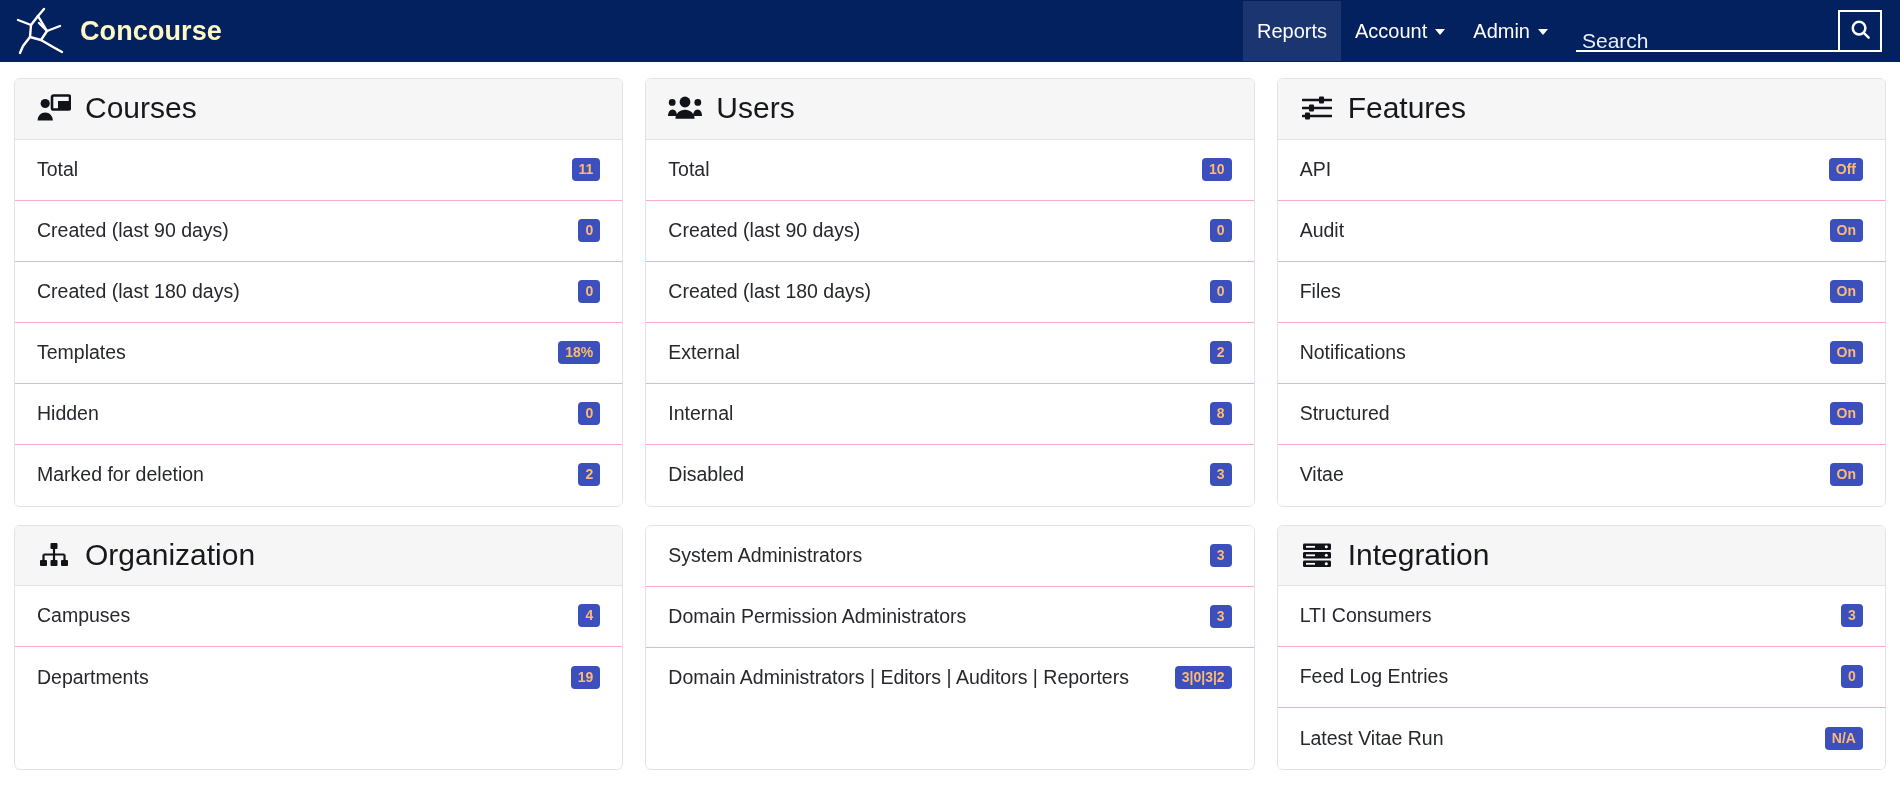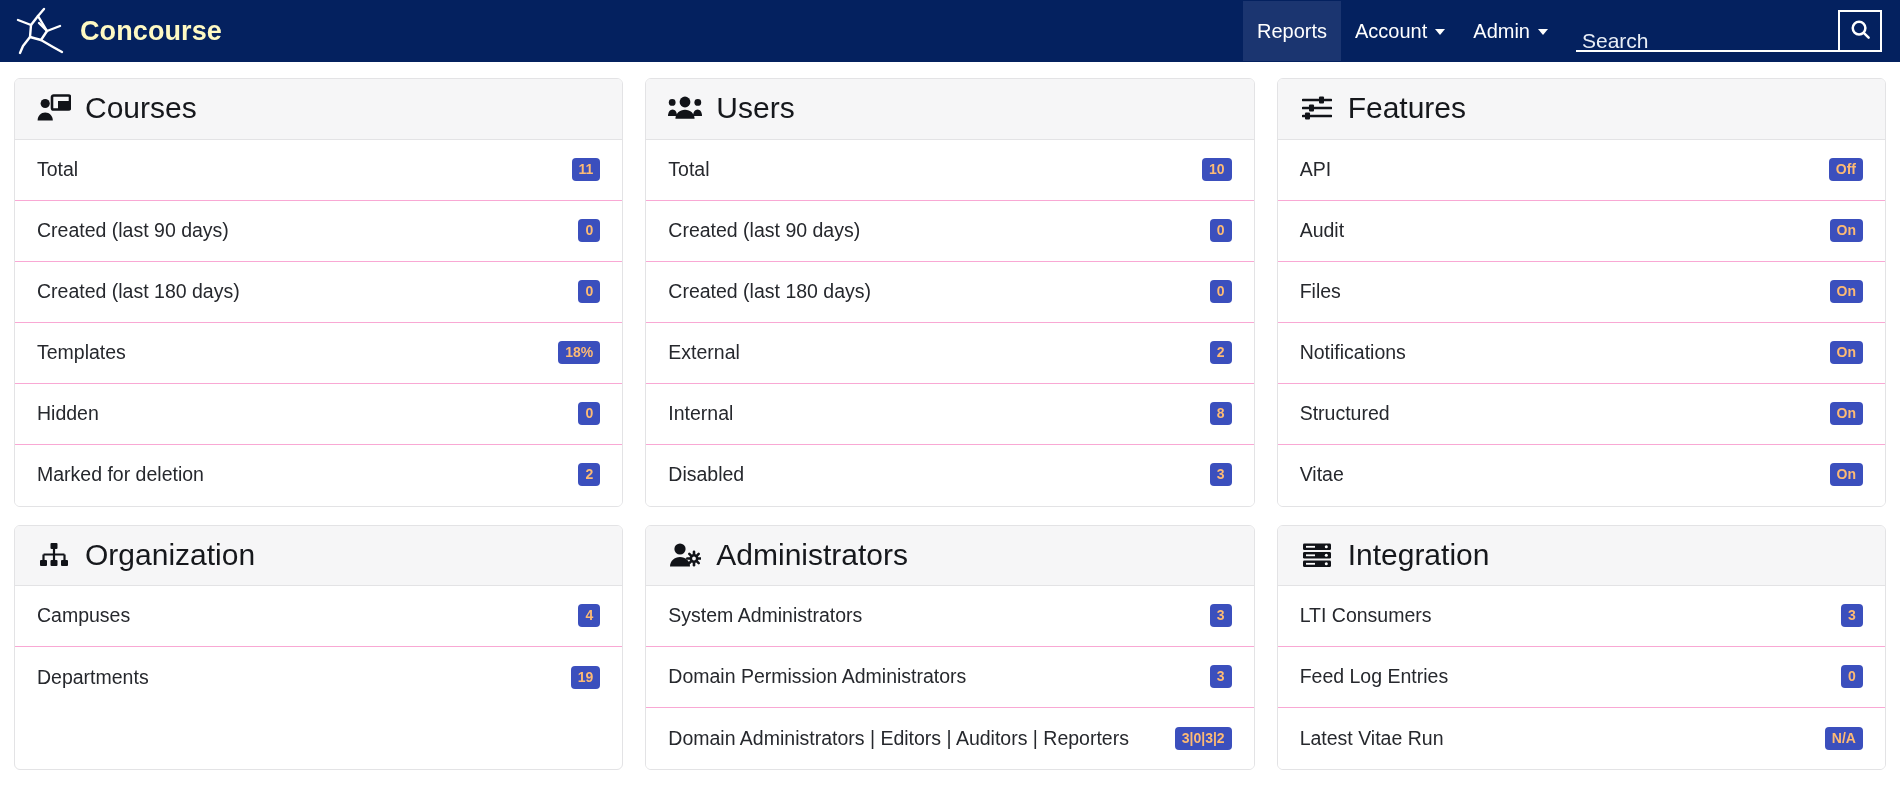--- a/index.html
+++ b/index.html
@@ -359,40 +359,20 @@
           <span class="badge">4</span>
         </div>
         <div class="row">
           <span class="row-label">Departments</span>
           <span class="badge">19</span>
         </div>
       </div>
     </div>
 
     <div class="card">
-      <div class="card-header">
-        <span class="card-header-icon">
-          <svg viewBox="0 0 32 26" width="32" height="26" fill="#111318">
-            <circle cx="11" cy="7" r="5.6"></circle>
-            <path d="M1 24.5c0-5.4 4.5-9.4 10-9.4s10 4 10 9.4z"></path>
-            <circle cx="25" cy="16.5" r="3.2" fill="none" stroke="#111318" stroke-width="2.6"></circle>
-            <g stroke="#111318" stroke-width="2.6" stroke-linecap="round">
-              <line x1="25" y1="9.8" x2="25" y2="12"></line>
-              <line x1="25" y1="21" x2="25" y2="23.2"></line>
-              <line x1="18.3" y1="16.5" x2="20.5" y2="16.5"></line>
-              <line x1="29.5" y1="16.5" x2="31.7" y2="16.5"></line>
-              <line x1="20.3" y1="11.8" x2="21.8" y2="13.3"></line>
-              <line x1="28.2" y1="19.7" x2="29.7" y2="21.2"></line>
-              <line x1="29.7" y1="11.8" x2="28.2" y2="13.3"></line>
-              <line x1="21.8" y1="19.7" x2="20.3" y2="21.2"></line>
-            </g>
-          </svg>
-        </span>
-        <span class="card-title">Administrators</span>
-      </div>
       <div class="card-list">
         <div class="row">
           <span class="row-label">System Administrators</span>
           <span class="badge">3</span>
         </div>
         <div class="row">
           <span class="row-label">Domain Permission Administrators</span>
           <span class="badge">3</span>
         </div>
         <div class="row">

